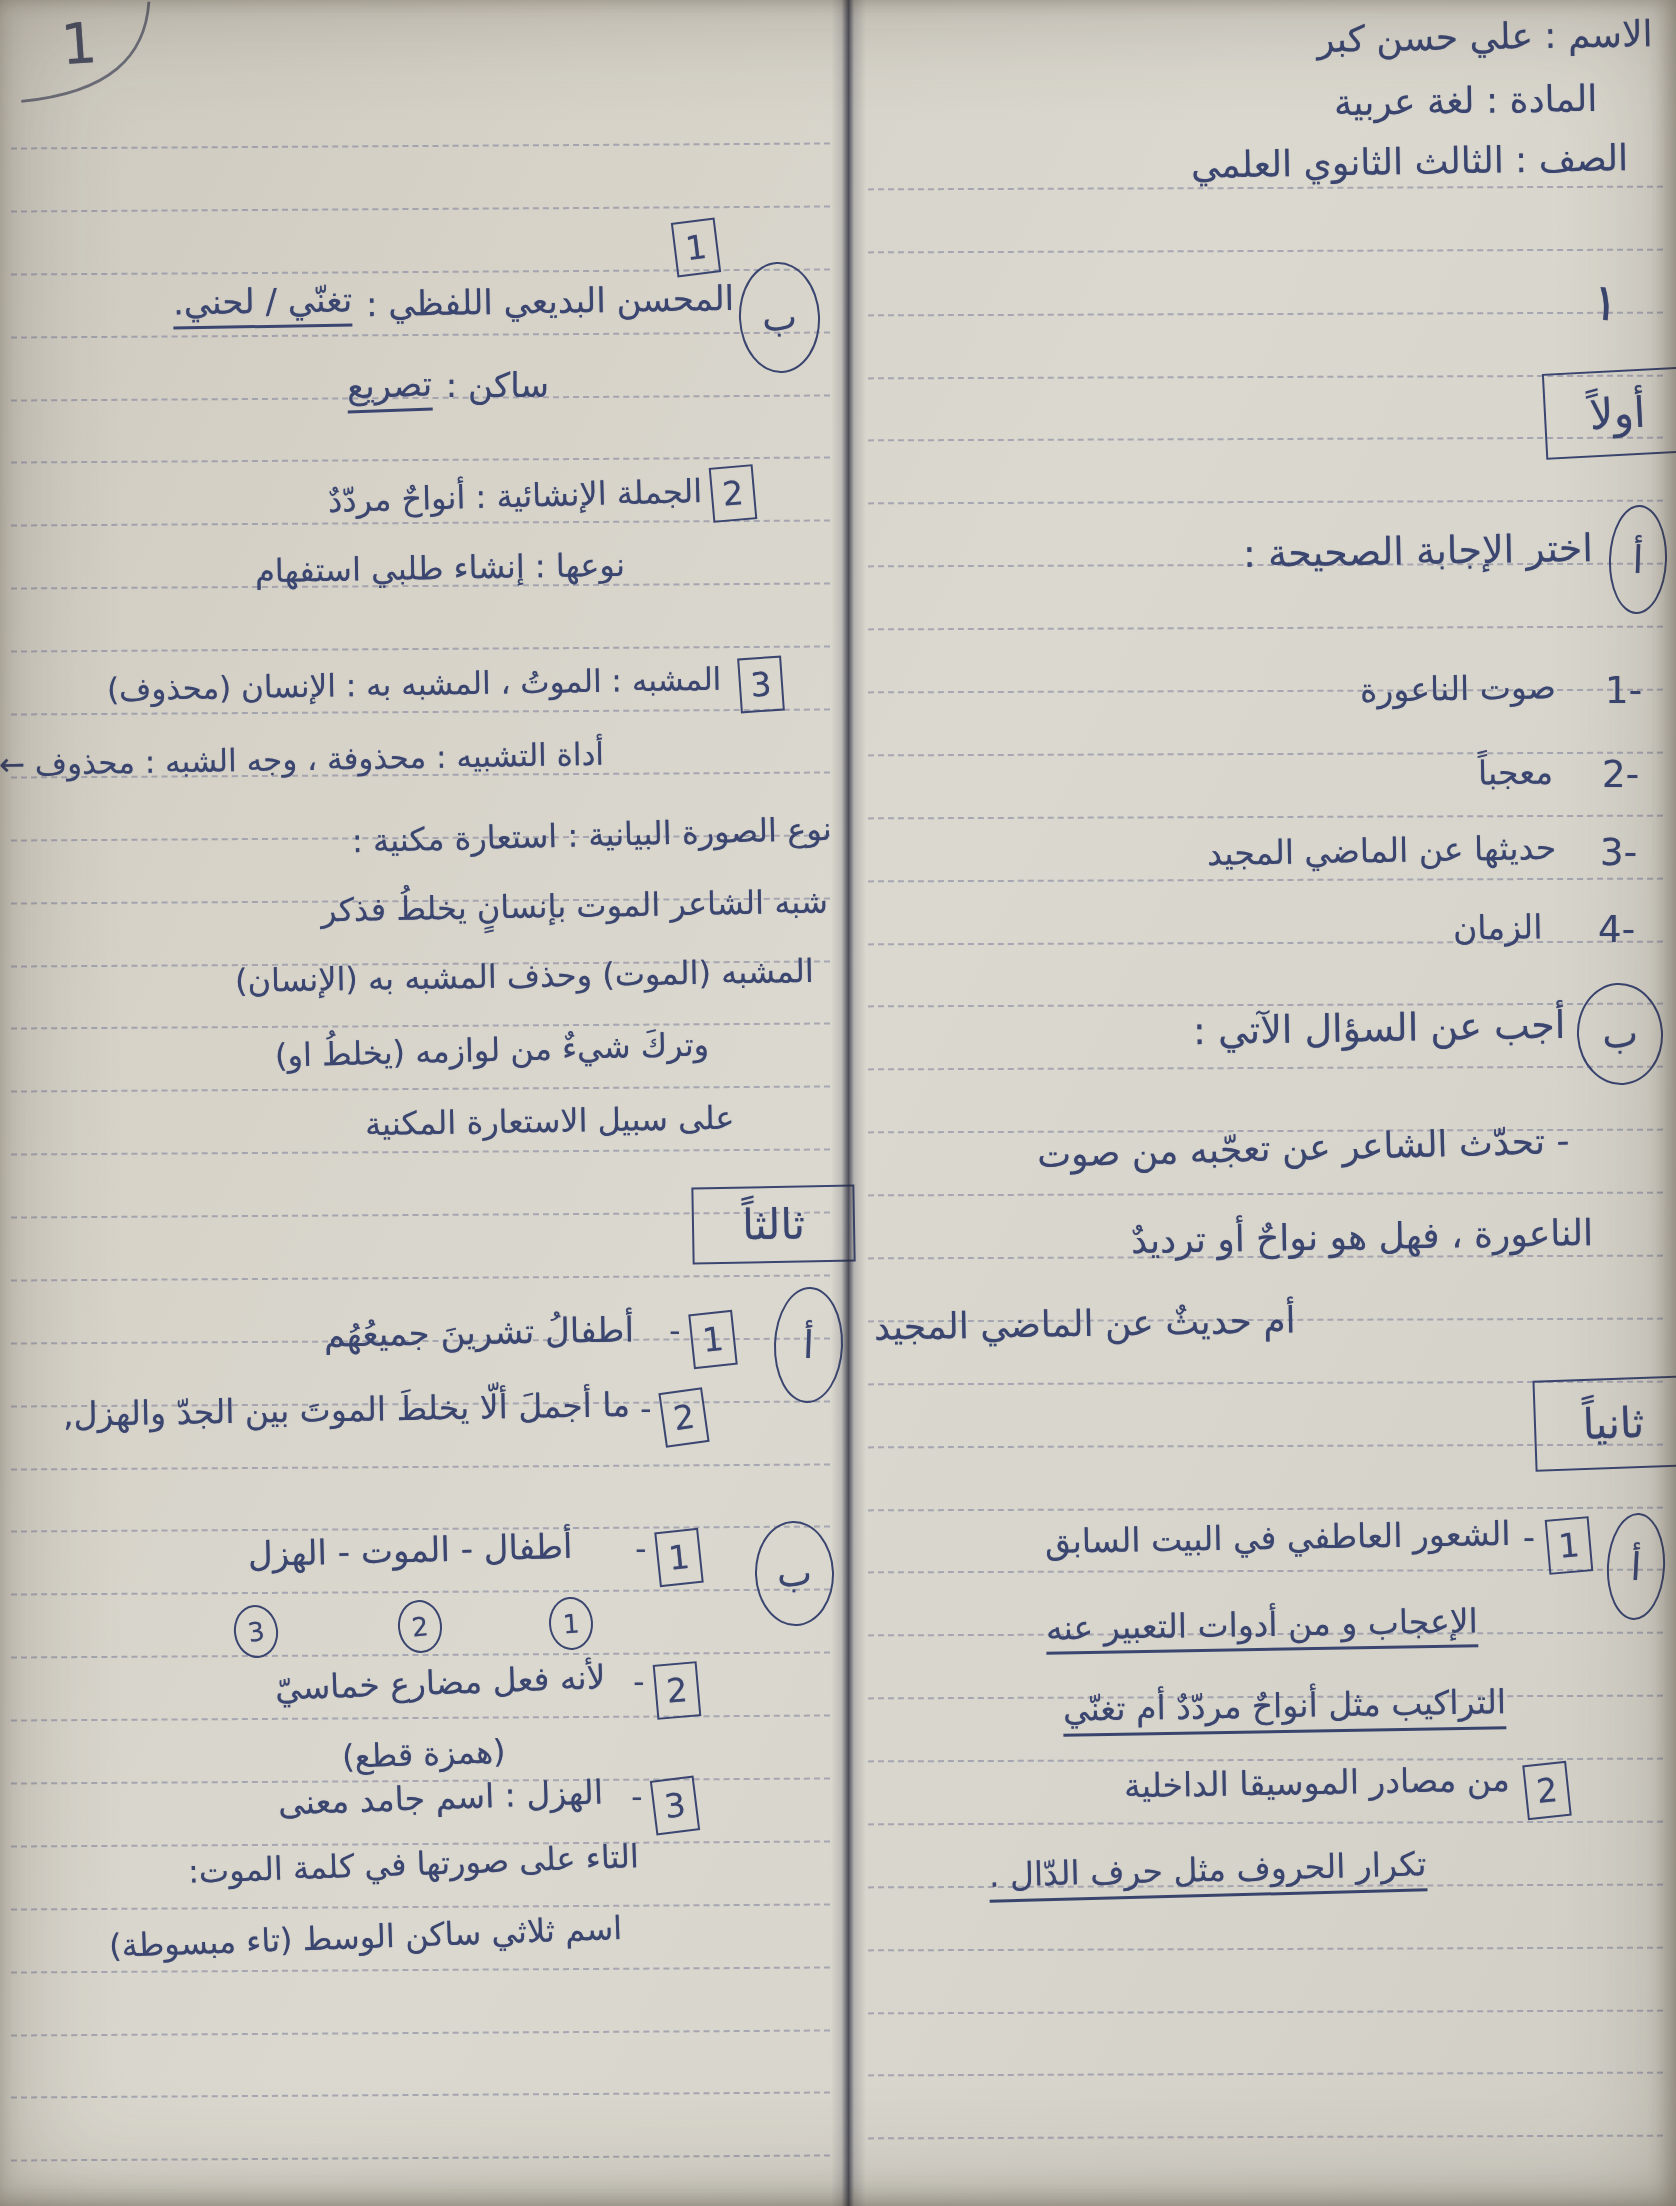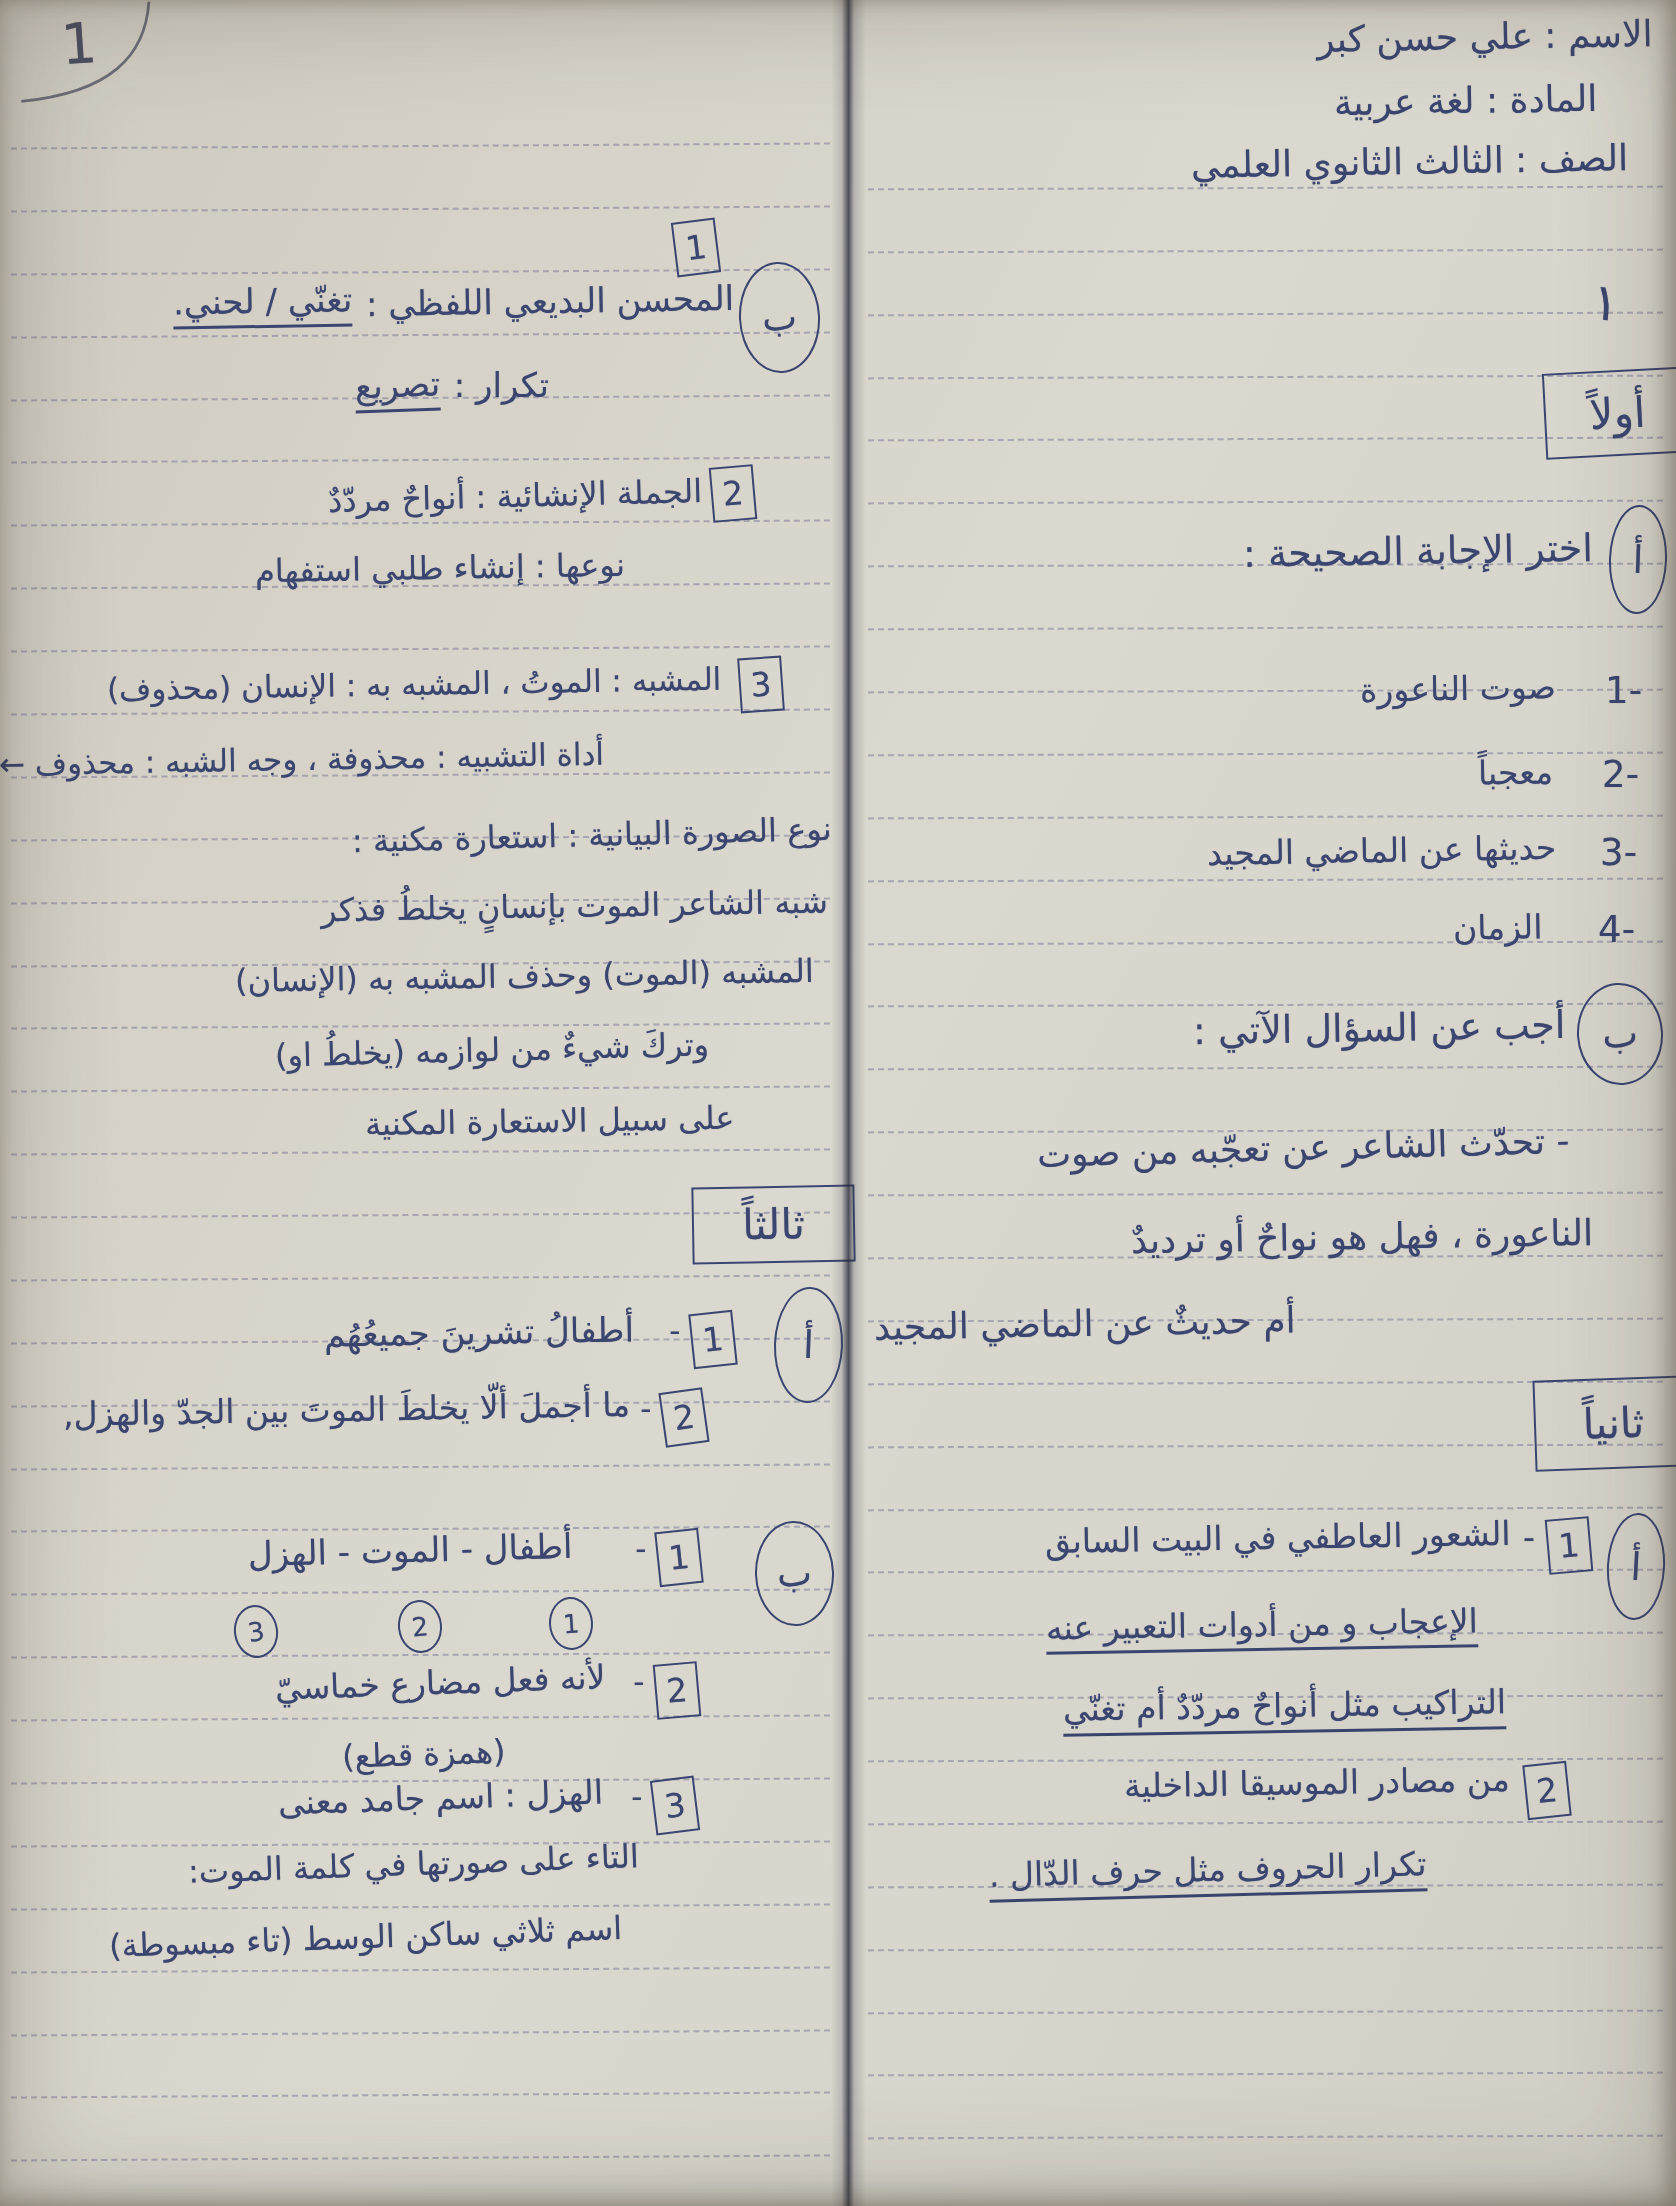--- a/index.html
+++ b/index.html
@@ -194,21 +194,21 @@
     <span>1</span>
   </div>
   <div class="badge" style="top:262px;left:739px;width:77px;height:107px;font-size:37px;transform:rotate(-3deg)">
     <span>ب</span>
   </div>
   <div class="abs row" style="top:281px;right:943px;gap:14px">
     <span class="hw" style="font-size:34px;transform:rotate(-1deg)">المحسن البديعي اللفظي :</span>
     <span class="hw ul" style="font-size:34px;transform:rotate(-1deg)">تغنّي / لحني.</span>
   </div>
   <div class="abs row" style="top:365px;right:1128px;gap:14px">
-    <span class="hw" style="font-size:34px">تكرار :</span>
+    <span class="hw" style="font-size:34px">ساكن :</span>
     <span class="hw ul" style="font-size:34px;transform:rotate(-2deg)">تصريع</span>
   </div>
 
   <div class="abs numbox" style="top:466px;left:711px;transform:rotate(-5deg)">
     <span>2</span>
   </div>
   <div class="abs hw" style="top:477px;right:975px;font-size:32px;transform:rotate(-1.5deg)">الجملة الإنشائية : أنواحٌ مردّدٌ</div>
   <div class="abs hw" style="top:549px;right:1052px;font-size:32px;transform:rotate(-1deg)">نوعها : إنشاء طلبي استفهام</div>
 
   <div class="abs numbox" style="top:657px;left:739px;transform:rotate(-4deg)">

